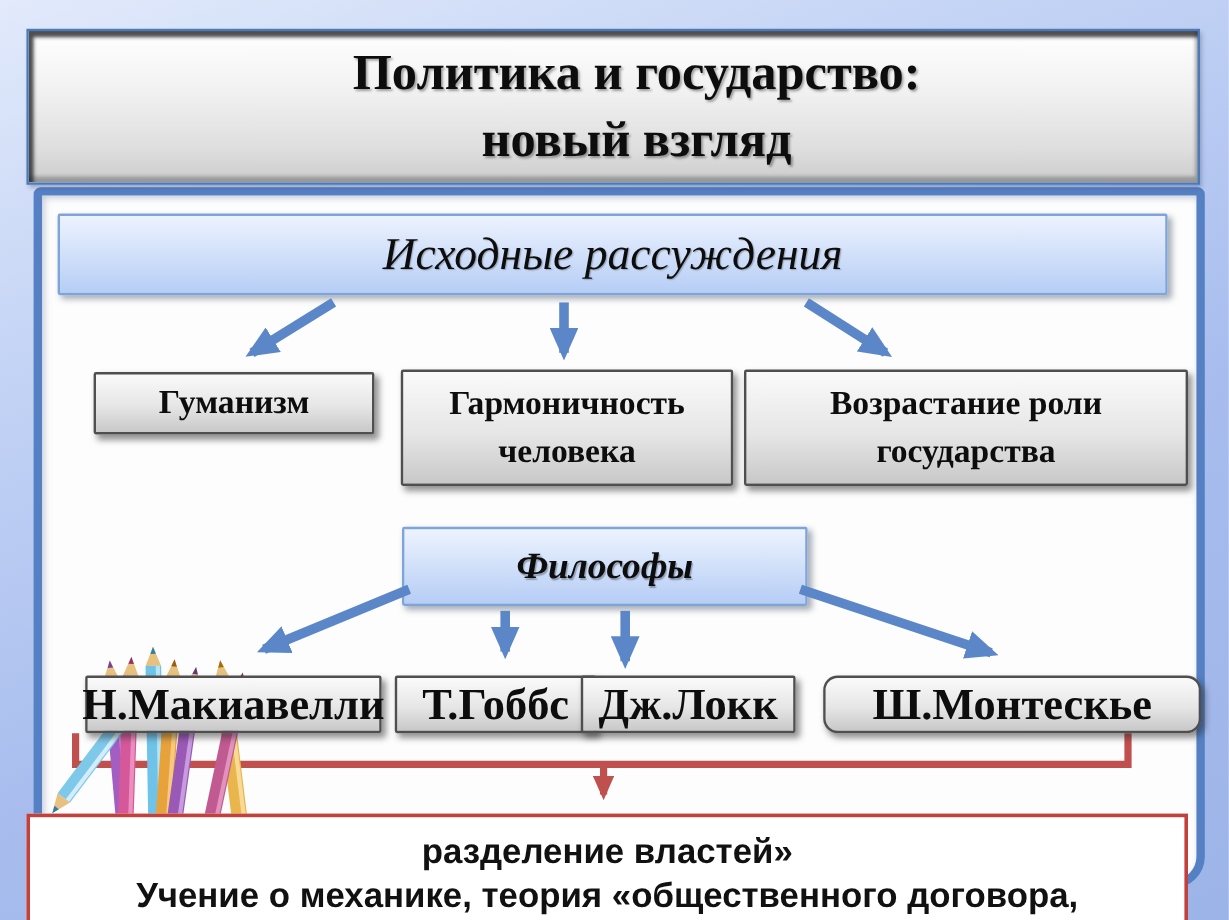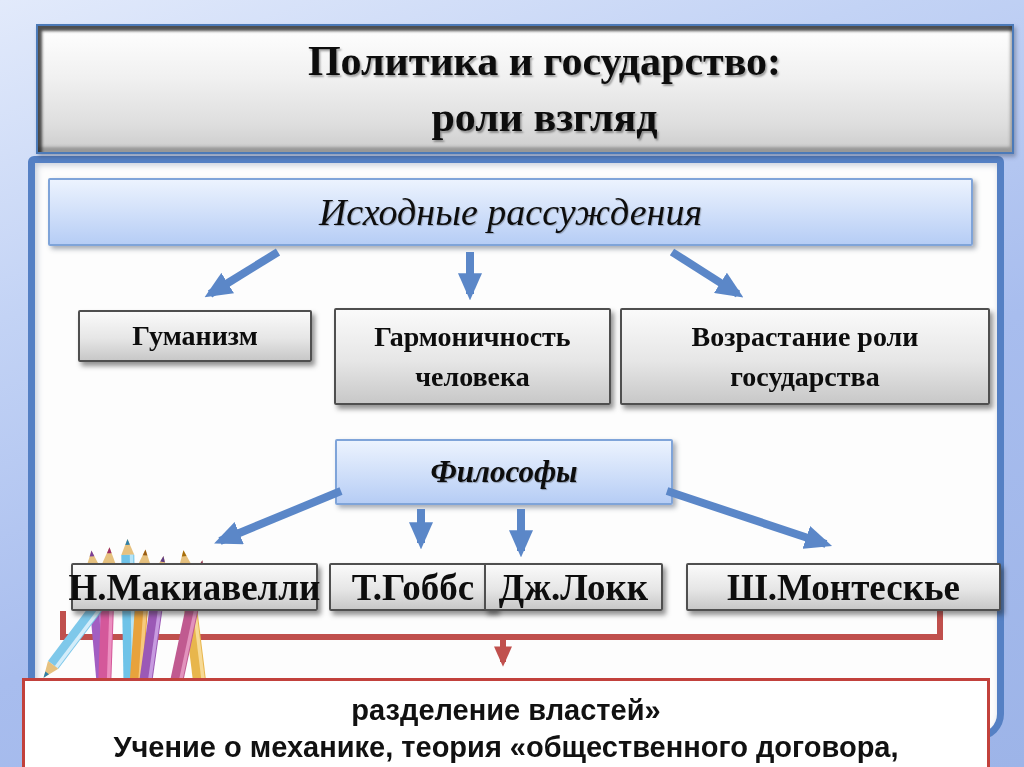--- a/index.html
+++ b/index.html
@@ -8,21 +8,21 @@
   #slide{position:relative;width:1024px;height:767px;overflow:hidden;
          background:linear-gradient(160deg,#e2eafb 0%,#c3d3f5 28%,#a8bdee 60%,#9db4e8 100%);}
 
   
   #panel{position:absolute;left:28px;top:156px;width:976px;height:584px;
          background:#fdfdfd;border:7px solid #5580c4;box-sizing:border-box;
          border-radius:6px 6px 26px 26px;z-index:1;
          box-shadow:inset 2px 2px 6px rgba(90,110,150,.35);}
 
   
-  #title-box{position:absolute;left:36px;top:24px;width:978px;height:130px;
+  #title-box{position:absolute;left:22px;top:24px;width:978px;height:130px;
              box-sizing:border-box;border:2px solid #4c7ab8;z-index:5;
              background:linear-gradient(180deg,#ffffff 0%,#f1f1f1 40%,#dedede 78%,#cccccc 100%);
              box-shadow:inset 6px 7px 3px -2px rgba(35,35,35,.8),
                         inset -4px -7px 3px -2px rgba(110,110,110,.55),
                         2px 3px 4px rgba(40,50,70,.35);
              display:flex;flex-direction:column;justify-content:center;align-items:center;padding-left:39px;}
   #title-box .t-line{font-weight:bold;font-size:42px;line-height:56px;color:#0d0d0d;
                      text-shadow:1.5px 1.5px 2px rgba(0,0,0,.35);}
 
   
@@ -41,21 +41,21 @@
 
   .reason{font-weight:bold;font-size:28px;line-height:40px;color:#0d0d0d;padding:0 8px;}
   #reason-0{left:62px;top:310px;width:234px;height:52px;}
   #reason-1{left:318px;top:308px;width:277px;height:97px;}
   #reason-2{left:604px;top:308px;width:370px;height:97px;}
 
   .philosopher{font-weight:bold;font-size:37px;color:#0d0d0d;}
   #philosopher-0{left:55px;top:563px;width:247px;height:48px;}
   #philosopher-1{left:313px;top:563px;width:168px;height:48px;}
   #philosopher-2{left:468px;top:563px;width:179px;height:48px;}
-  #philosopher-3{left:670px;top:563px;width:315px;height:48px;}
+  #philosopher-3{left:670px;top:563px;width:315px;height:48px;border-radius:12px;}
 
   
   #conclusion-box{position:absolute;left:22px;top:678px;width:968px;height:100px;
                   box-sizing:border-box;background:#ffffff;border:3px solid #c2413c;
                   z-index:7;text-align:center;padding-top:11px;
                   font-family:"Liberation Sans","DejaVu Sans",sans-serif;
                   font-weight:bold;font-size:29px;line-height:37px;color:#111;}
 
   
   .layer{position:absolute;left:0;top:0;width:1024px;height:767px;pointer-events:none;}
@@ -143,21 +143,21 @@
       <line x1="672" y1="252" x2="738" y2="294"></line>
       <line x1="341" y1="491" x2="220" y2="541"></line>
       <line x1="421" y1="509" x2="421" y2="543"></line>
       <line x1="521" y1="509" x2="521" y2="551"></line>
       <line x1="667" y1="491" x2="826" y2="544"></line>
     </g>
   </svg>
 
   <div id="title-box">
     <div class="t-line">Политика и государство:</div>
-    <div class="t-line">роли взгляд</div>
+    <div class="t-line">новый взгляд</div>
   </div>
 
   <div id="source-box" class="box box-blue">
     <span>Исходные рассуждения</span>
   </div>
 
   <div id="reason-0" class="box box-gray reason">
     <span>Гуманизм</span>
   </div>
   <div id="reason-1" class="box box-gray reason">

